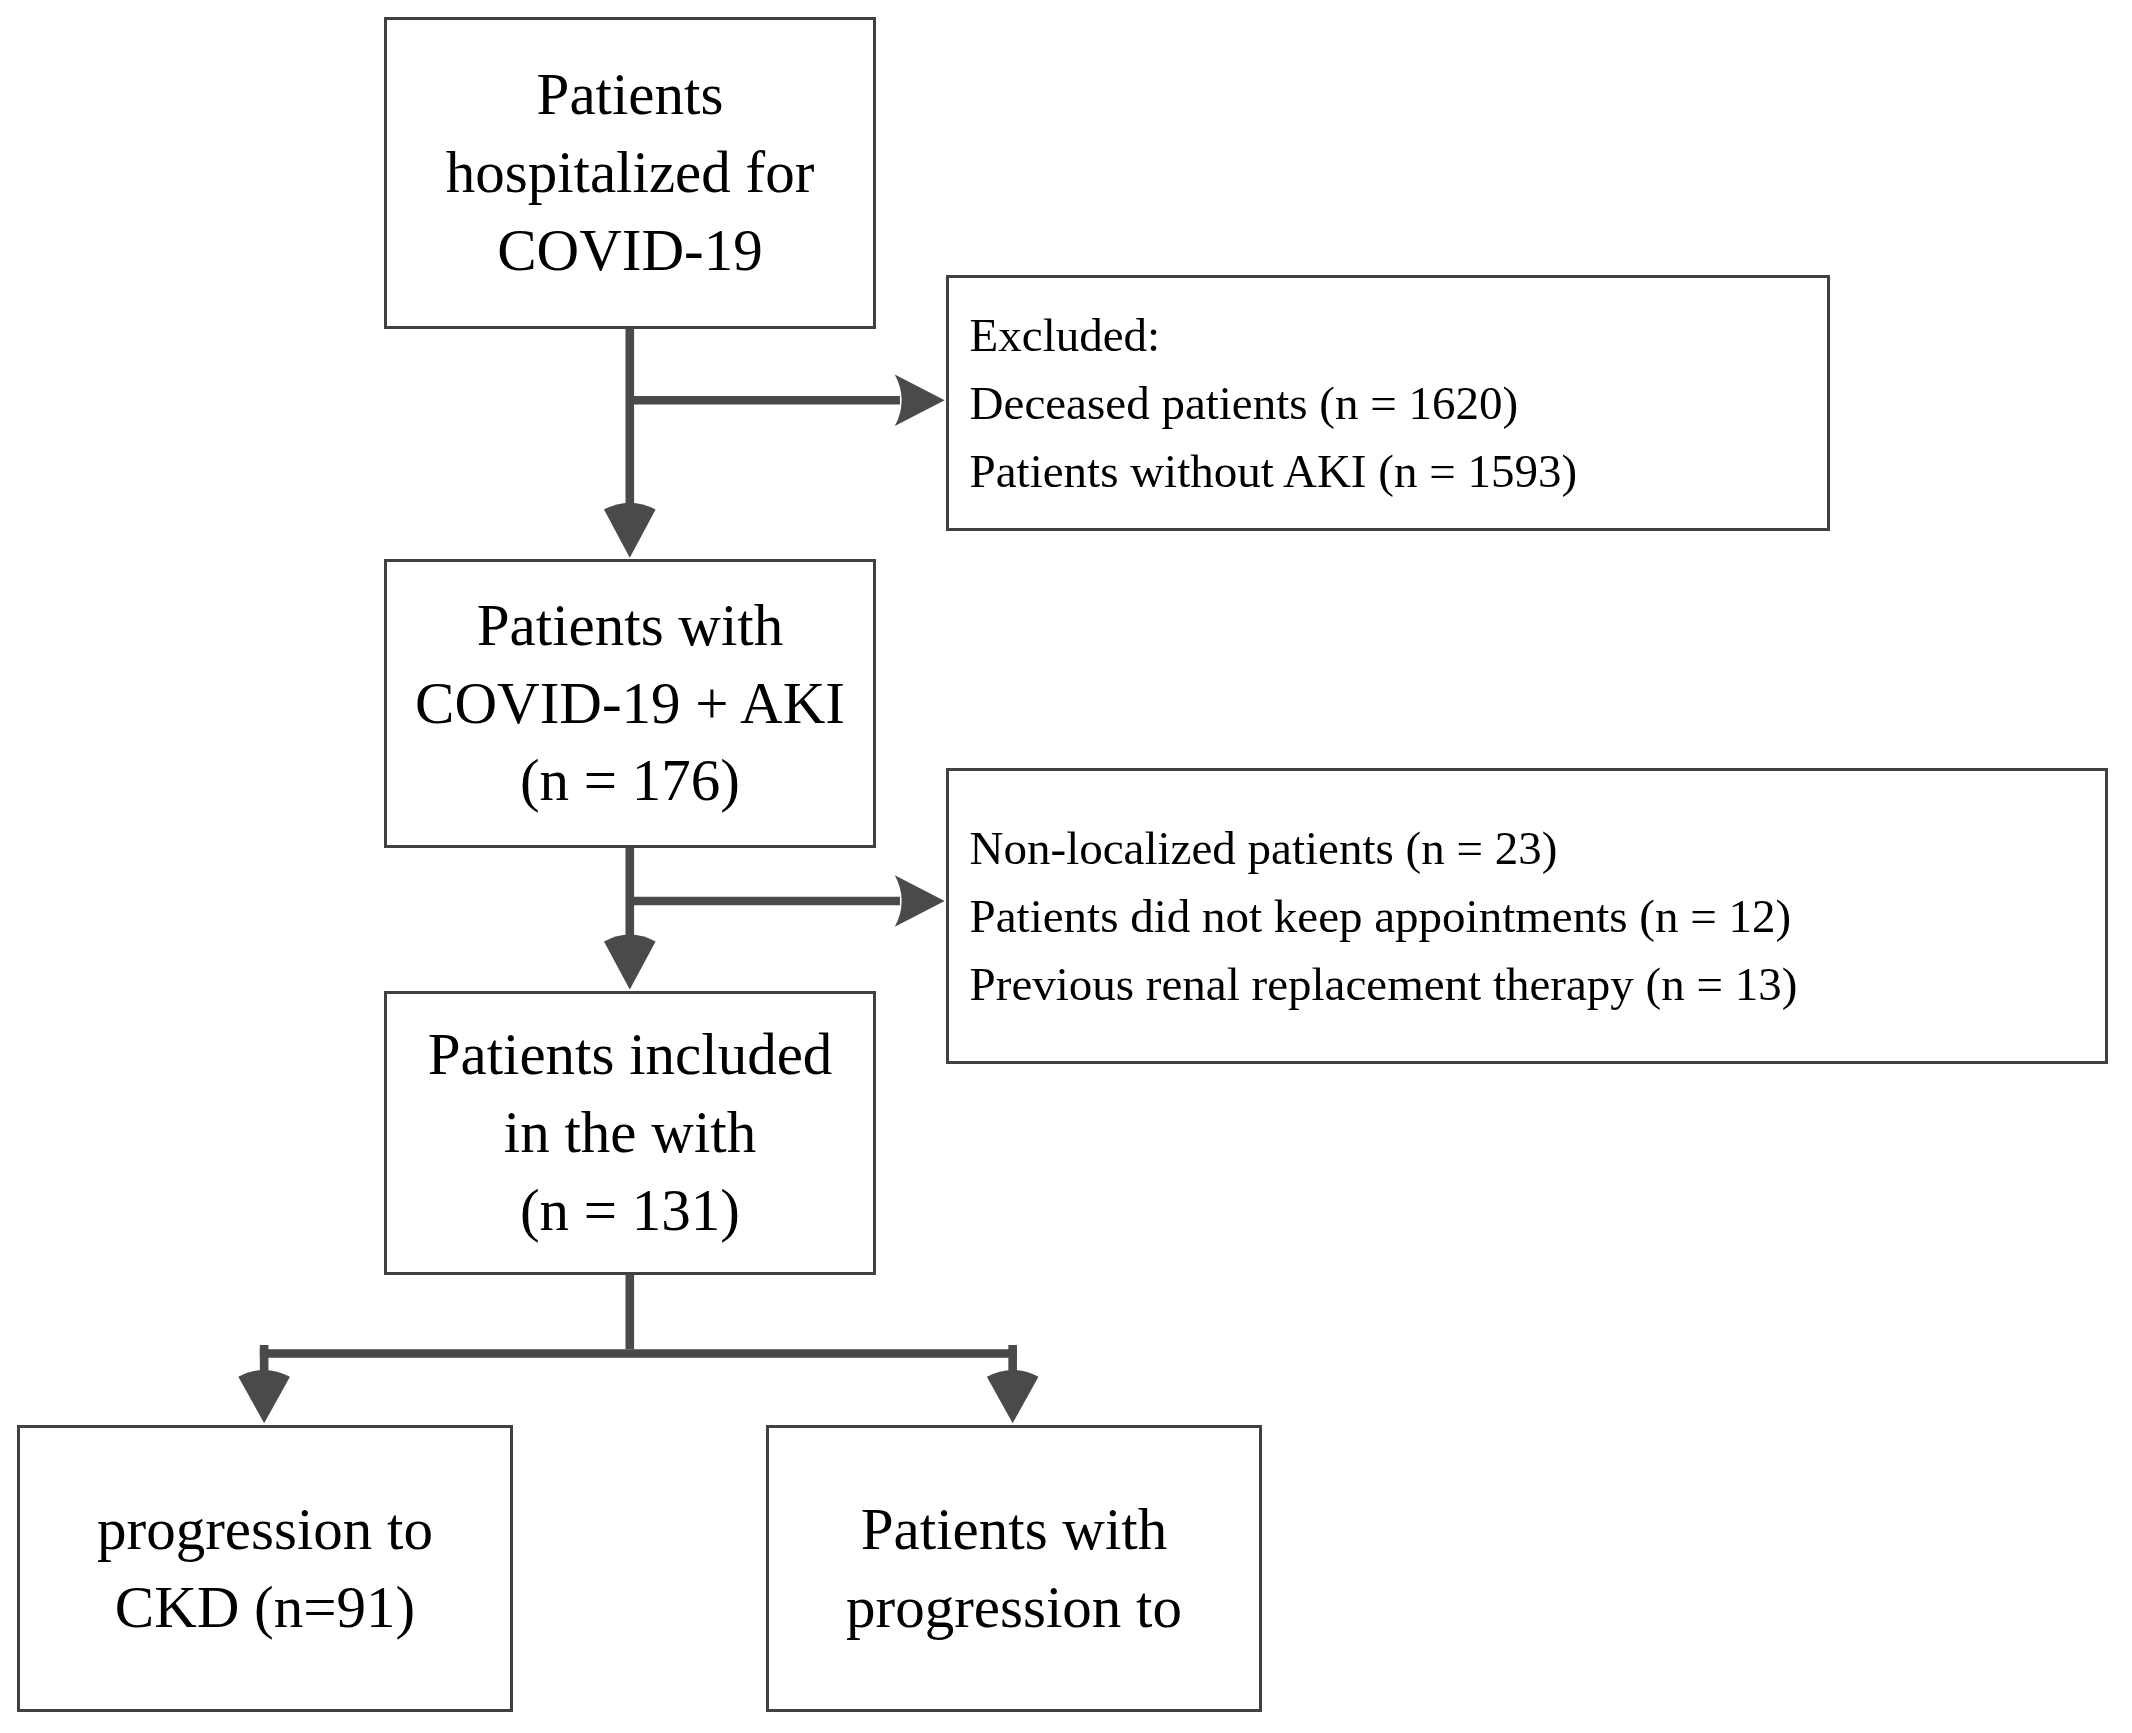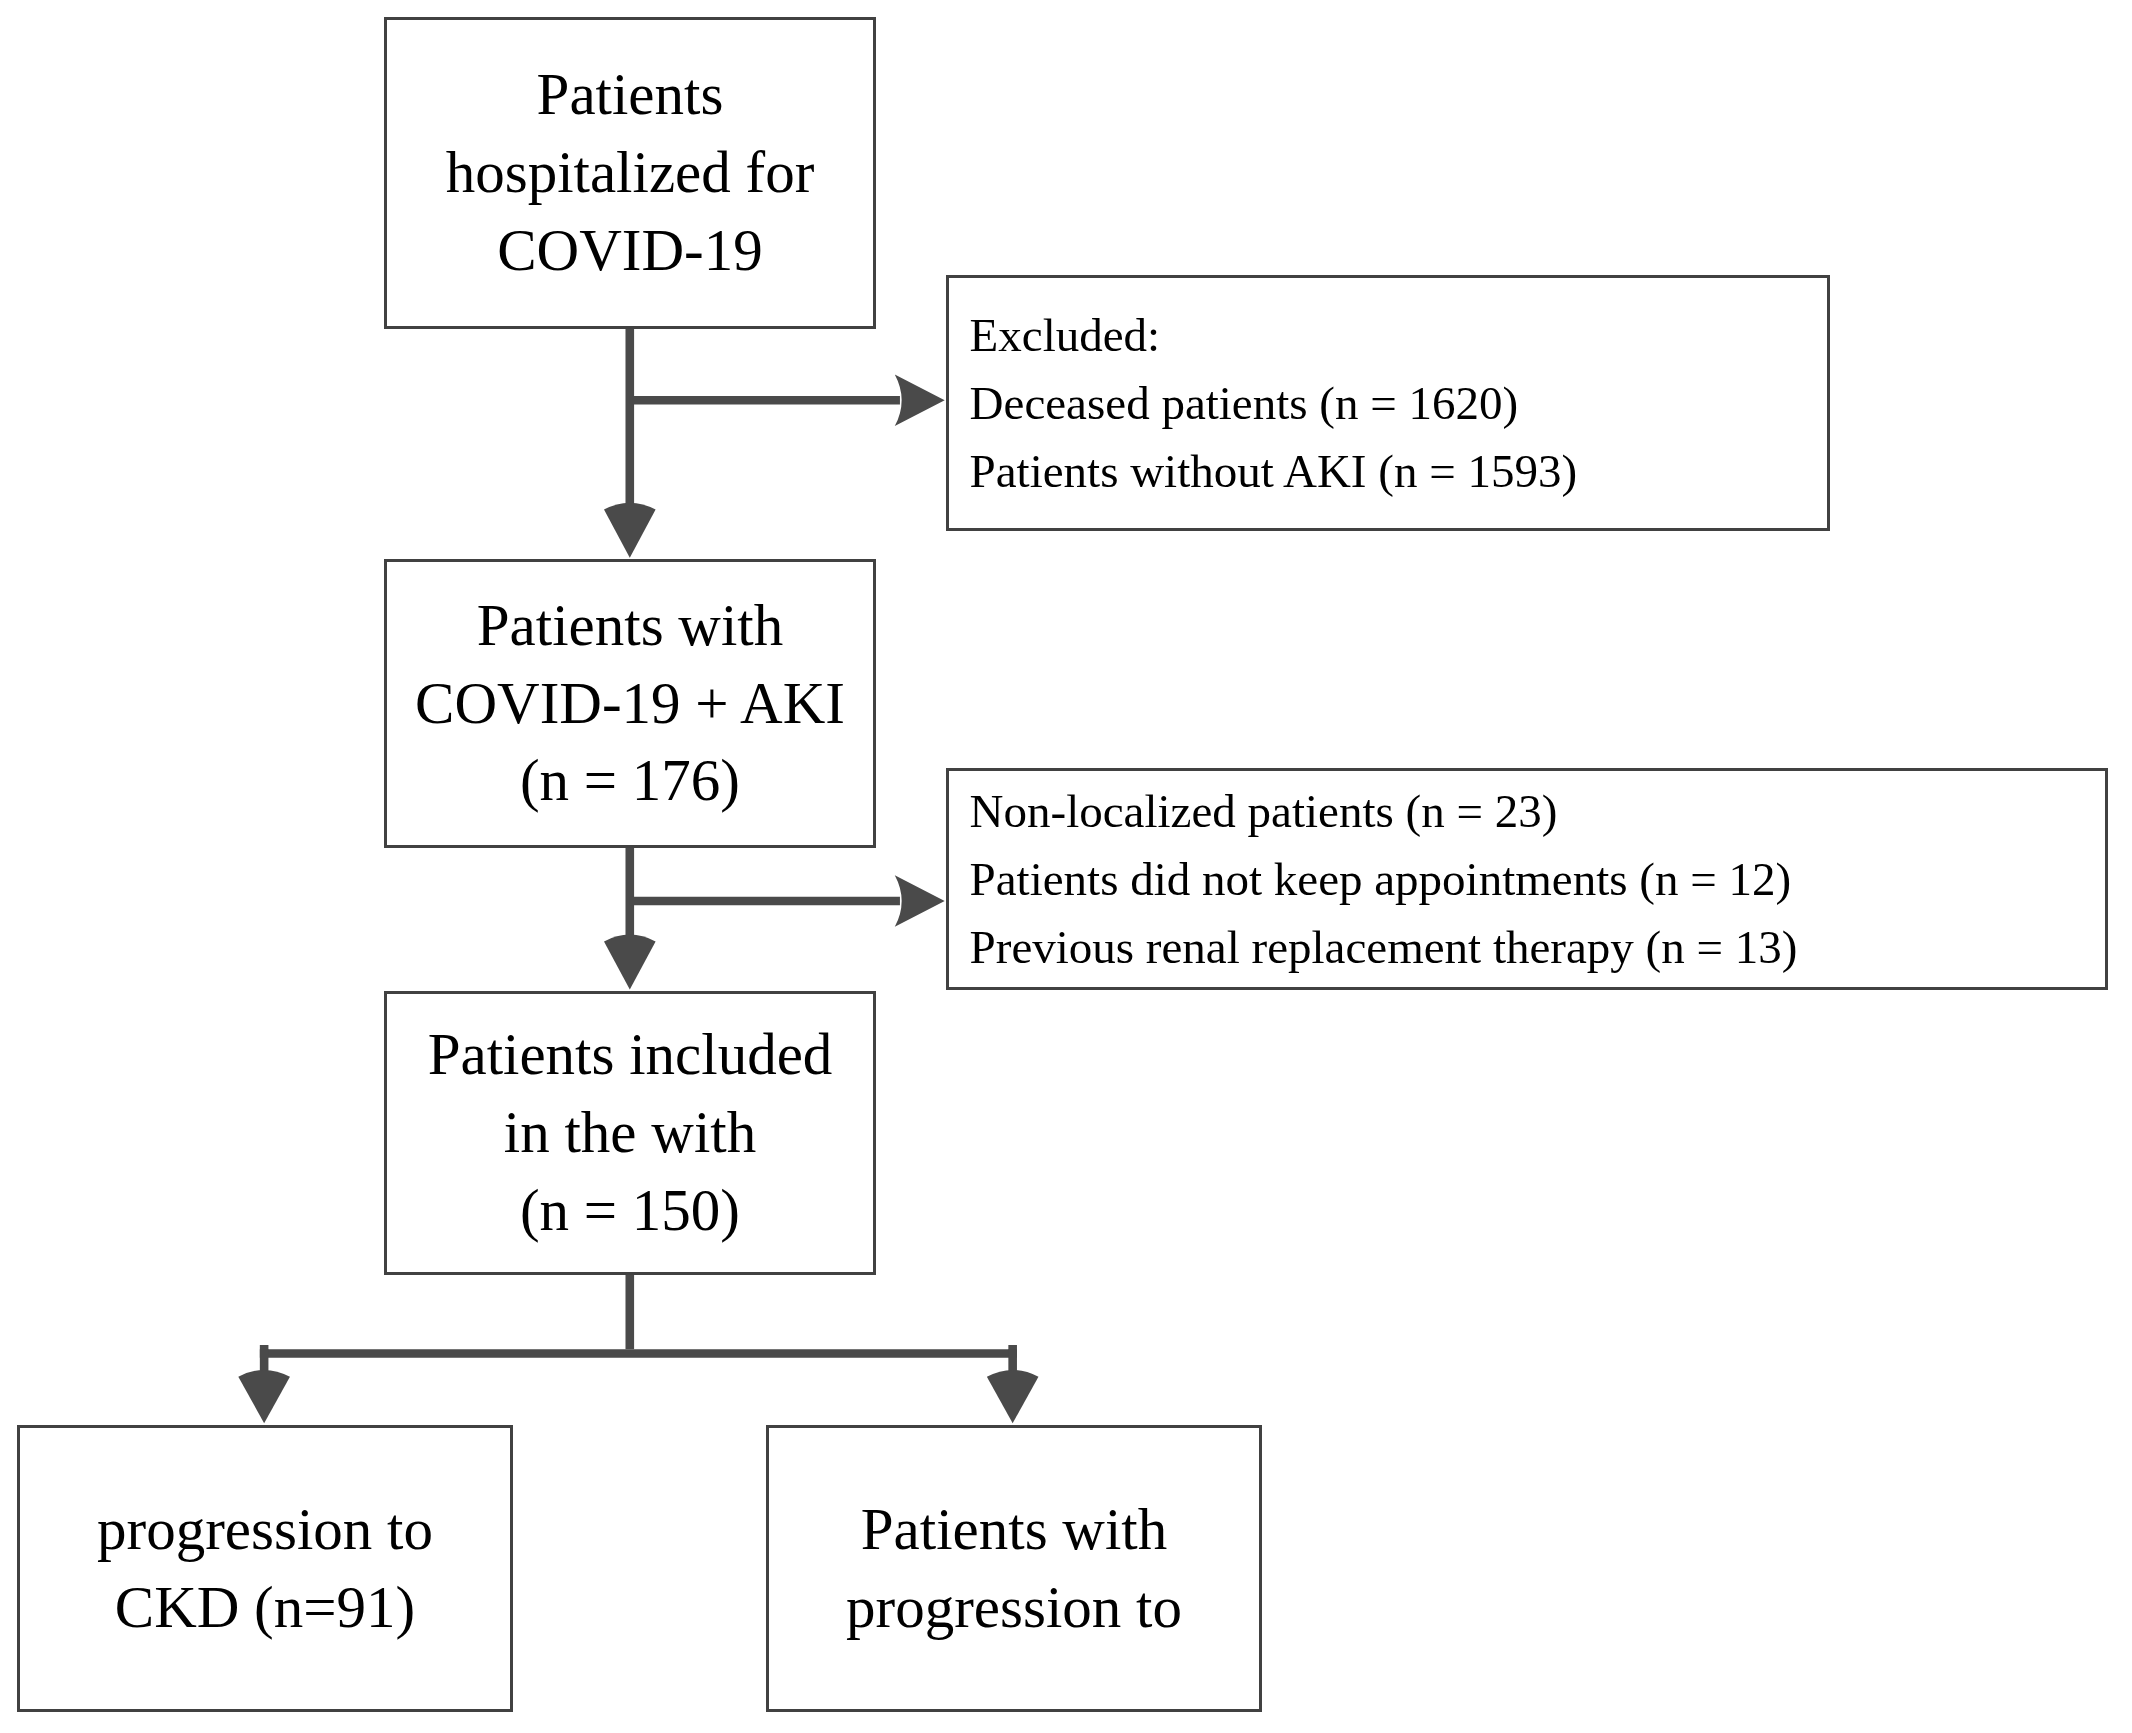--- a/index.html
+++ b/index.html
@@ -110,30 +110,30 @@
     <div class="line-text">Deceased patients (n = 1620)</div>
     <div class="line-text">Patients without AKI (n = 1593)</div>
   </div>
 
   <div class="box center" style="left:384px; top:559px; width:492px; height:289px;">
     <div class="line-text">Patients with</div>
     <div class="line-text">COVID-19 + AKI</div>
     <div class="line-text">(n = 176)</div>
   </div>
 
-  <div class="box left" style="left:946px; top:768px; width:1162px; height:222px;">
+  <div class="box left" style="left:946px; top:768px; width:1162px; height:296px;">
     <div class="line-text">Non-localized patients (n = 23)</div>
     <div class="line-text">Patients did not keep appointments (n = 12)</div>
     <div class="line-text">Previous renal replacement therapy (n = 13)</div>
   </div>
 
   <div class="box center" style="left:384px; top:991px; width:492px; height:284px;">
     <div class="line-text">Patients included</div>
     <div class="line-text">in the with</div>
-    <div class="line-text">(n = 150)</div>
+    <div class="line-text">(n = 131)</div>
   </div>
 
   <div class="box center" style="left:17px; top:1425px; width:496px; height:287px;">
     <div class="line-text">progression to</div>
     <div class="line-text">CKD (n=91)</div>
   </div>
 
   <div class="box center" style="left:766px; top:1425px; width:496px; height:287px;">
     <div class="line-text">Patients with</div>
     <div class="line-text">progression to</div>

